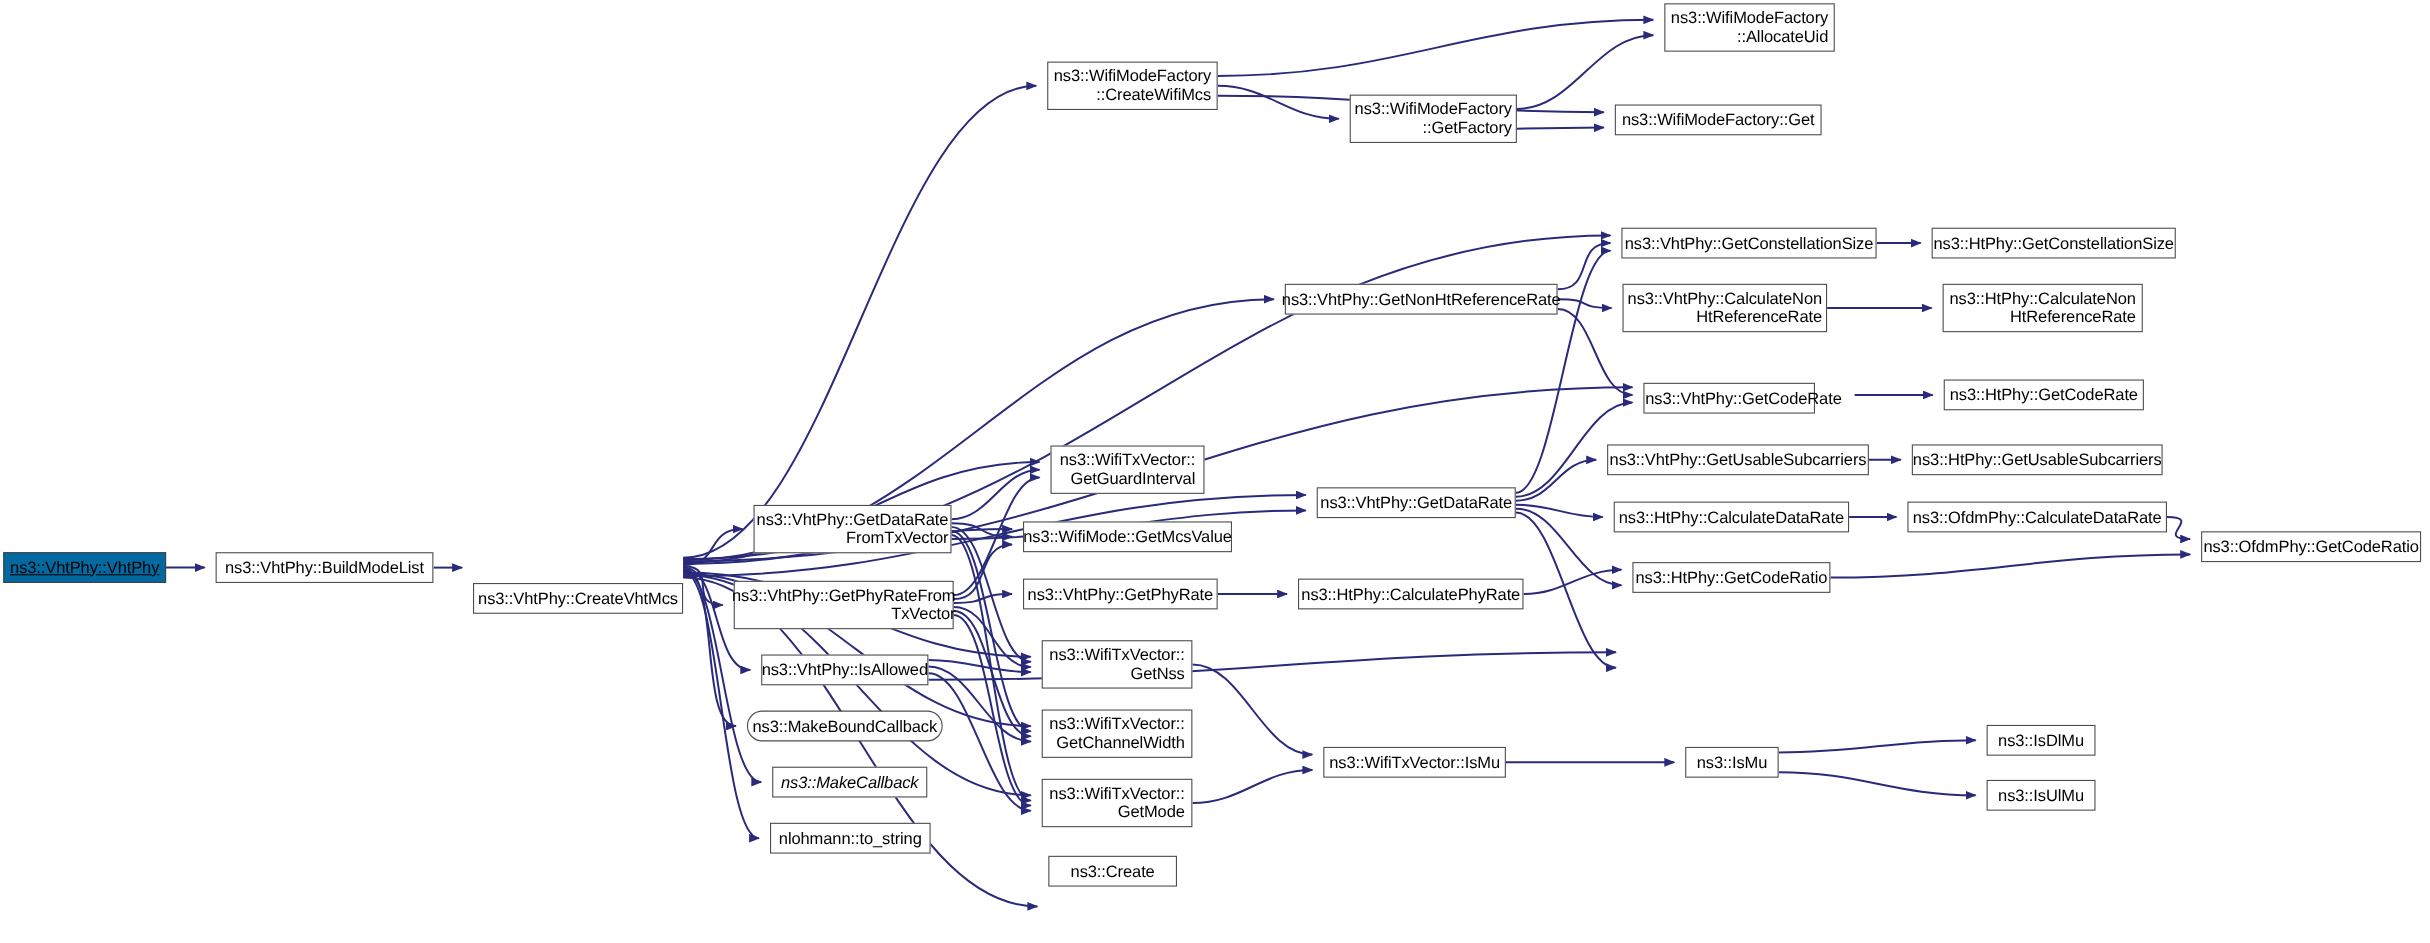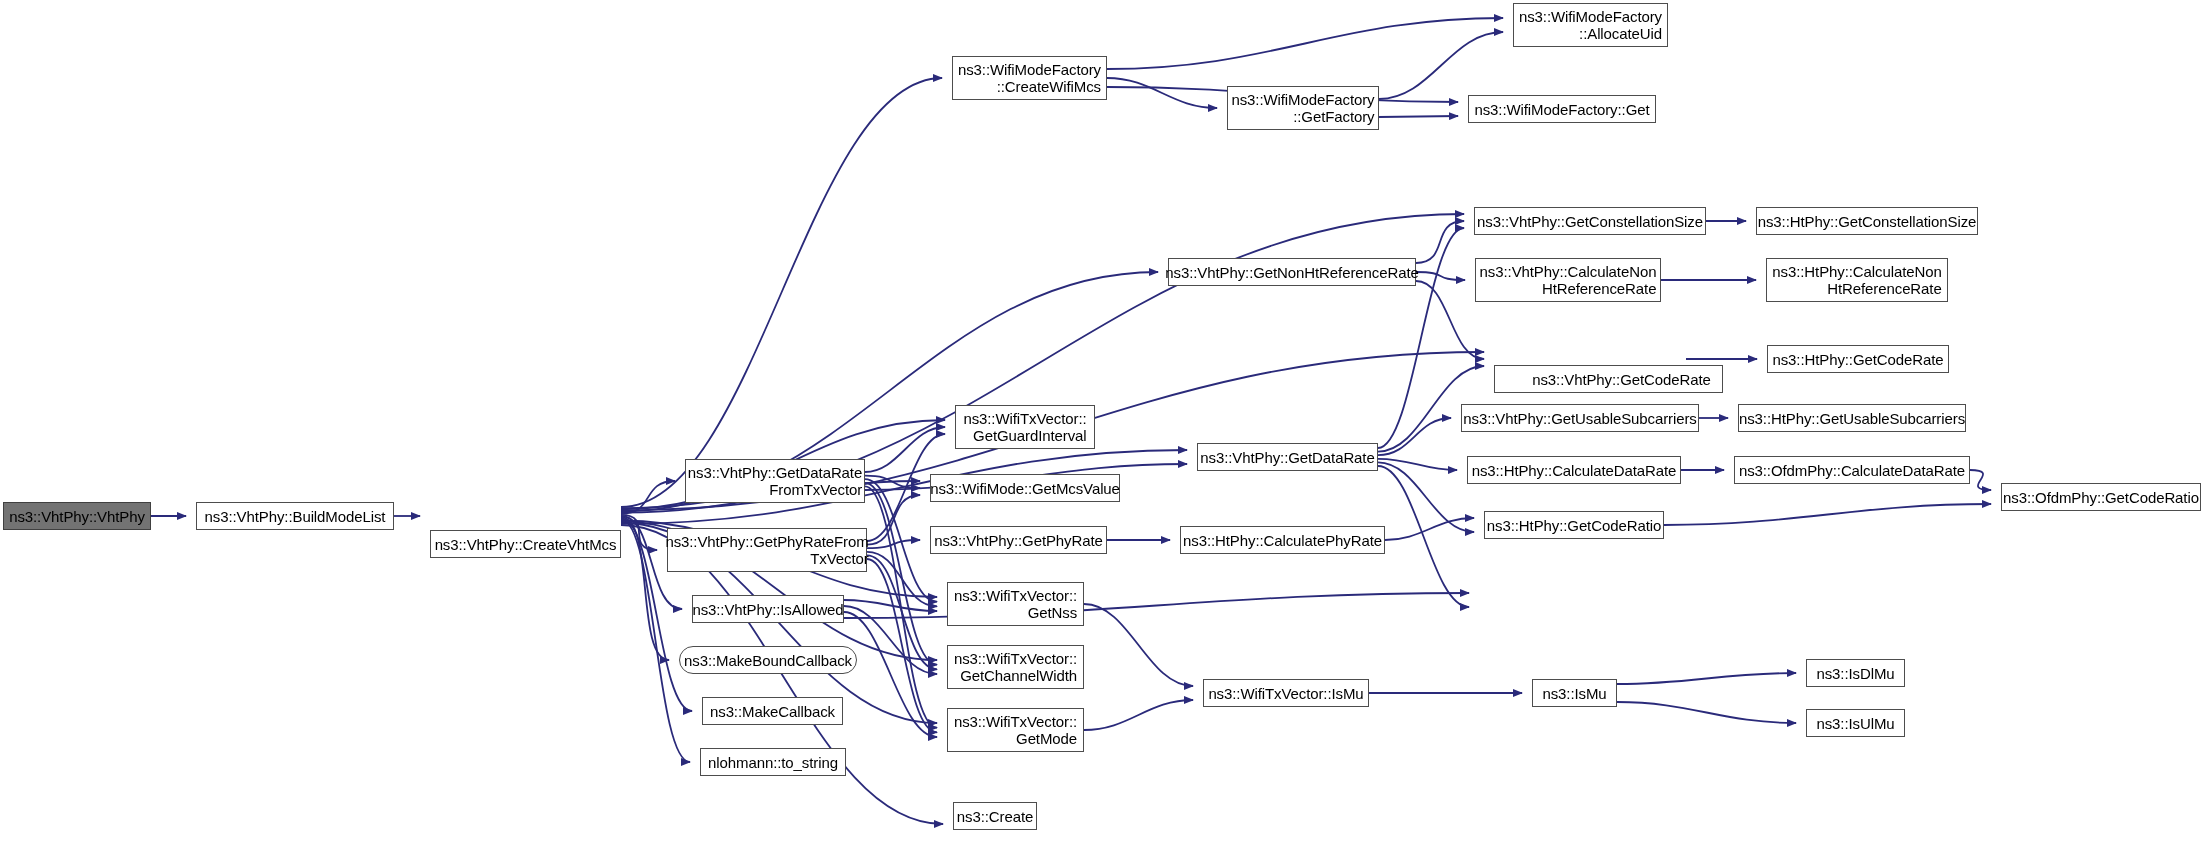--- a/index.html
+++ b/index.html
@@ -33,22 +33,23 @@
     line-height: 17px;
     display: flex;
     align-items: center;
     justify-content: center;
     text-align: right;
     white-space: pre-line;
     letter-spacing: -0.1px;
     z-index: 5;
   }
   .node.root {
-    background: #737373;
+    background: #0369a1;
     border-color: #404040;
+    text-decoration: underline;
   }
 </style>
 </head>
 <body>
 
 <div id="canvas">
   <svg id="edges" viewBox="0 0 2209 857">
     <defs>
       <marker id="arrow" markerWidth="10" markerHeight="8" refX="9" refY="4" orient="auto" markerUnits="userSpaceOnUse">
         <path d="M0,0 L10,4 L0,8 z" fill="#2a2a7a"></path>
@@ -130,46 +131,46 @@
     <div class="node" style="left: 1227px; top: 86px; width: 152px; height: 44px;">ns3::WifiModeFactory
 ::GetFactory</div>
     <div class="node" style="left: 1468px; top: 95px; width: 188px; height: 28px;">ns3::WifiModeFactory::Get</div>
     <div class="node" style="left: 1474px; top: 207px; width: 232px; height: 28px;">ns3::VhtPhy::GetConstellationSize</div>
     <div class="node" style="left: 1756px; top: 207px; width: 222px; height: 28px;">ns3::HtPhy::GetConstellationSize</div>
     <div class="node" style="left: 1168px; top: 258px; width: 248px; height: 28px;">ns3::VhtPhy::GetNonHtReferenceRate</div>
     <div class="node" style="left: 1475px; top: 258px; width: 186px; height: 44px;">ns3::VhtPhy::CalculateNon
 HtReferenceRate</div>
     <div class="node" style="left: 1766px; top: 258px; width: 182px; height: 44px;">ns3::HtPhy::CalculateNon
 HtReferenceRate</div>
-    <div class="node" style="left: 1494px; top: 365px; width: 229px; height: 28px; padding-left: 26px;">ns3::VhtPhy::GetCodeRate</div>
+    <div class="node" style="left: 1494px; top: 348px; width: 156px; height: 28px; padding-left: 26px;">ns3::VhtPhy::GetCodeRate</div>
     <div class="node" style="left: 1767px; top: 345px; width: 182px; height: 28px;">ns3::HtPhy::GetCodeRate</div>
     <div class="node" style="left: 955px; top: 405px; width: 140px; height: 44px;">ns3::WifiTxVector::
 GetGuardInterval</div>
     <div class="node" style="left: 930px; top: 474px; width: 190px; height: 28px;">ns3::WifiMode::GetMcsValue</div>
     <div class="node" style="left: 685px; top: 459px; width: 180px; height: 44px;">ns3::VhtPhy::GetDataRate
 FromTxVector</div>
     <div class="node" style="left: 667px; top: 528px; width: 200px; height: 44px;">ns3::VhtPhy::GetPhyRateFrom
 TxVector</div>
     <div class="node" style="left: 692px; top: 595px; width: 152px; height: 28px;">ns3::VhtPhy::IsAllowed</div>
     <div class="node" style="left: 679px; top: 646px; width: 178px; height: 28px; border-radius: 14px;">ns3::MakeBoundCallback</div>
-    <div class="node" style="left: 702px; top: 697px; width: 141px; height: 28px;">ns3::MakeCallback</div>
+    <div class="node" style="left: 702px; top: 697px; width: 141px; height: 28px; font-style: italic;">ns3::MakeCallback</div>
     <div class="node" style="left: 700px; top: 748px; width: 146px; height: 28px;">nlohmann::to_string</div>
     <div class="node" style="left: 930px; top: 526px; width: 177px; height: 28px;">ns3::VhtPhy::GetPhyRate</div>
     <div class="node" style="left: 1180px; top: 526px; width: 205px; height: 28px;">ns3::HtPhy::CalculatePhyRate</div>
     <div class="node" style="left: 947px; top: 582px; width: 137px; height: 44px;">ns3::WifiTxVector::
 GetNss</div>
     <div class="node" style="left: 947px; top: 645px; width: 137px; height: 44px;">ns3::WifiTxVector::
 GetChannelWidth</div>
     <div class="node" style="left: 947px; top: 708px; width: 137px; height: 44px;">ns3::WifiTxVector::
 GetMode</div>
     <div class="node" style="left: 1197px; top: 443px; width: 181px; height: 28px;">ns3::VhtPhy::GetDataRate</div>
     <div class="node" style="left: 1461px; top: 404px; width: 238px; height: 28px;">ns3::VhtPhy::GetUsableSubcarriers</div>
     <div class="node" style="left: 1738px; top: 404px; width: 228px; height: 28px;">ns3::HtPhy::GetUsableSubcarriers</div>
     <div class="node" style="left: 1467px; top: 456px; width: 214px; height: 28px;">ns3::HtPhy::CalculateDataRate</div>
     <div class="node" style="left: 1734px; top: 456px; width: 236px; height: 28px;">ns3::OfdmPhy::CalculateDataRate</div>
     <div class="node" style="left: 1484px; top: 511px; width: 180px; height: 28px;">ns3::HtPhy::GetCodeRatio</div>
     <div class="node" style="left: 2001px; top: 483px; width: 200px; height: 28px;">ns3::OfdmPhy::GetCodeRatio</div>
     <div class="node" style="left: 1203px; top: 679px; width: 166px; height: 28px;">ns3::WifiTxVector::IsMu</div>
     <div class="node" style="left: 1532px; top: 679px; width: 85px; height: 28px;">ns3::IsMu</div>
     <div class="node" style="left: 1806px; top: 659px; width: 99px; height: 28px;">ns3::IsDlMu</div>
     <div class="node" style="left: 1806px; top: 709px; width: 99px; height: 28px;">ns3::IsUlMu</div>
-    <div class="node" style="left: 953px; top: 778px; width: 84px; height: 28px; margin-top: 24px;">ns3::Create</div>
+    <div class="node" style="left: 953px; top: 778px; width: 117px; height: 28px;">ns3::Create</div>
   </div>
 
 </body></html>

